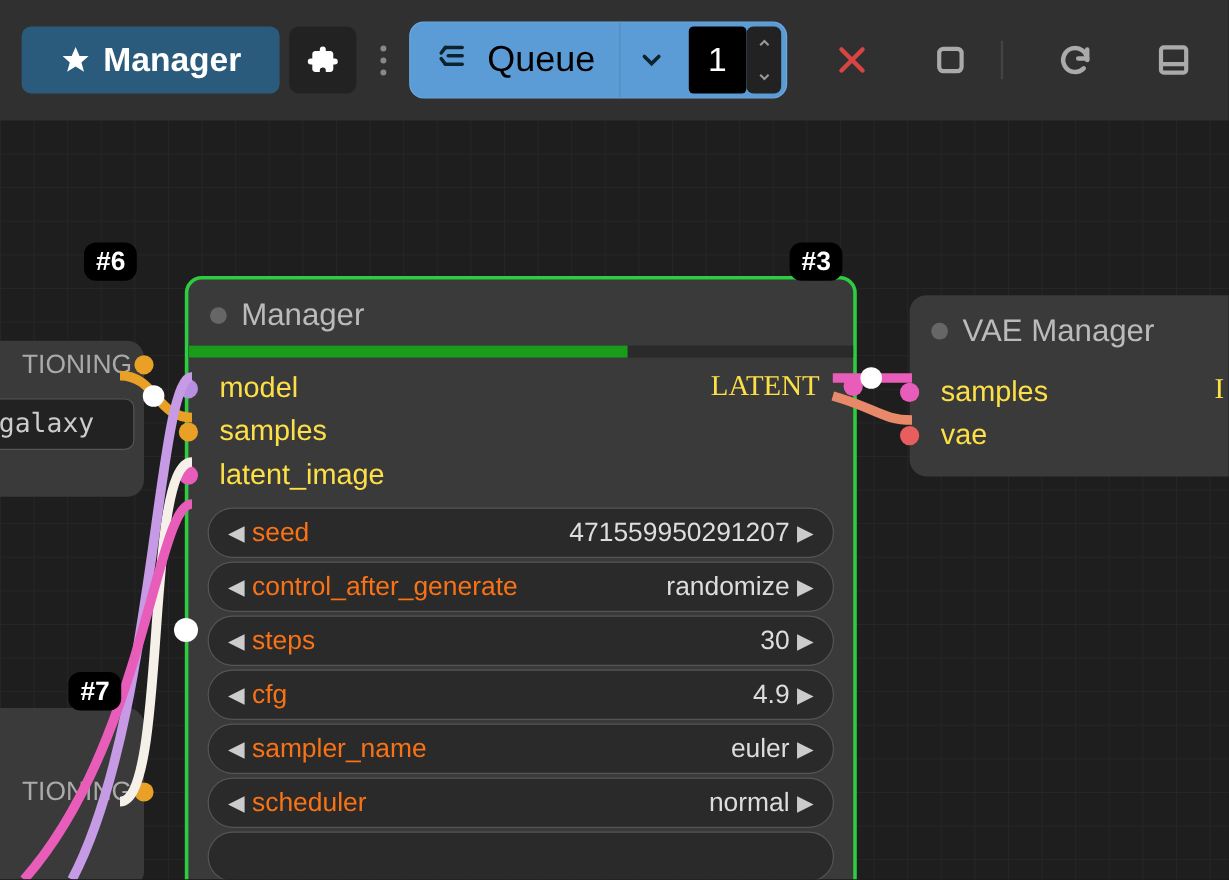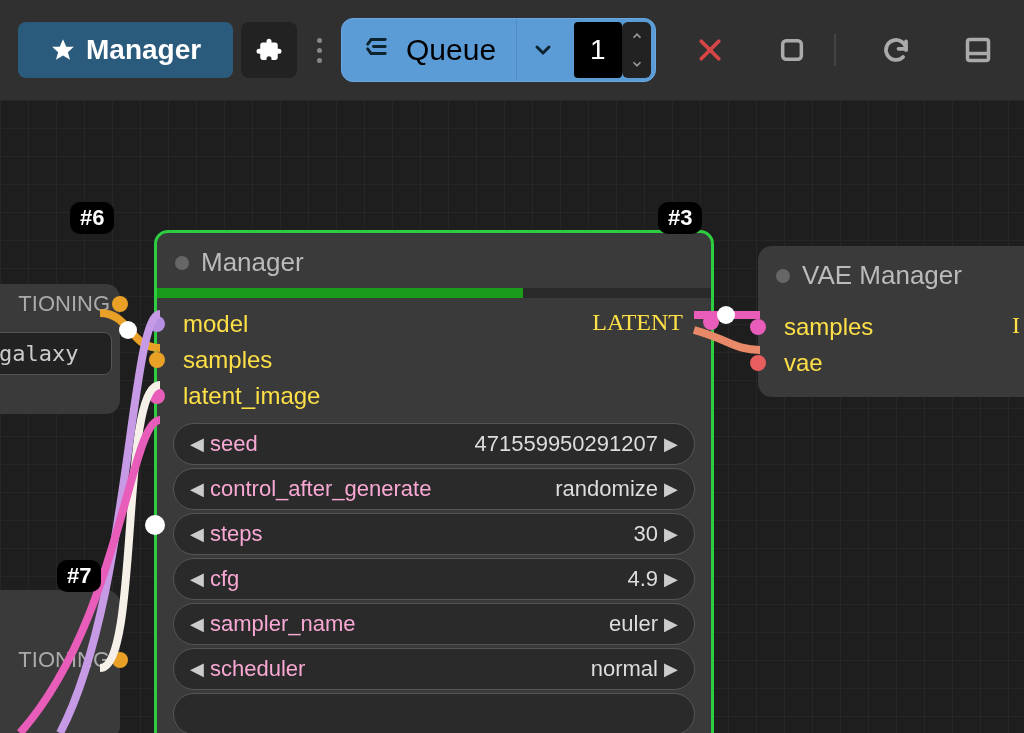--- a/index.html
+++ b/index.html
@@ -186,21 +186,21 @@
     margin: 3px 16px;
     background: #2a2a2a;
     border: 1px solid #555;
     border-radius: 22px;
     padding: 0 10px;
     font-size: 22px;
     color: #bbb;
     cursor: pointer;
   }
   .widget .w-arrow { width: 26px; text-align: center; color: #ccc; font-size: 18px; }
-  .widget .w-label { flex: 0 0 auto; color: #f9a8d4; }
+  .widget .w-label { flex: 0 0 auto; color: #f97316; }
   .widget .w-val { margin-left: auto; color: #ddd; }
 
   
   .left-node {
     position: absolute;
     left: -20px;
     width: 140px;
     background: #3a3a3a;
     border-radius: 0 14px 14px 0;
     display: flex;

